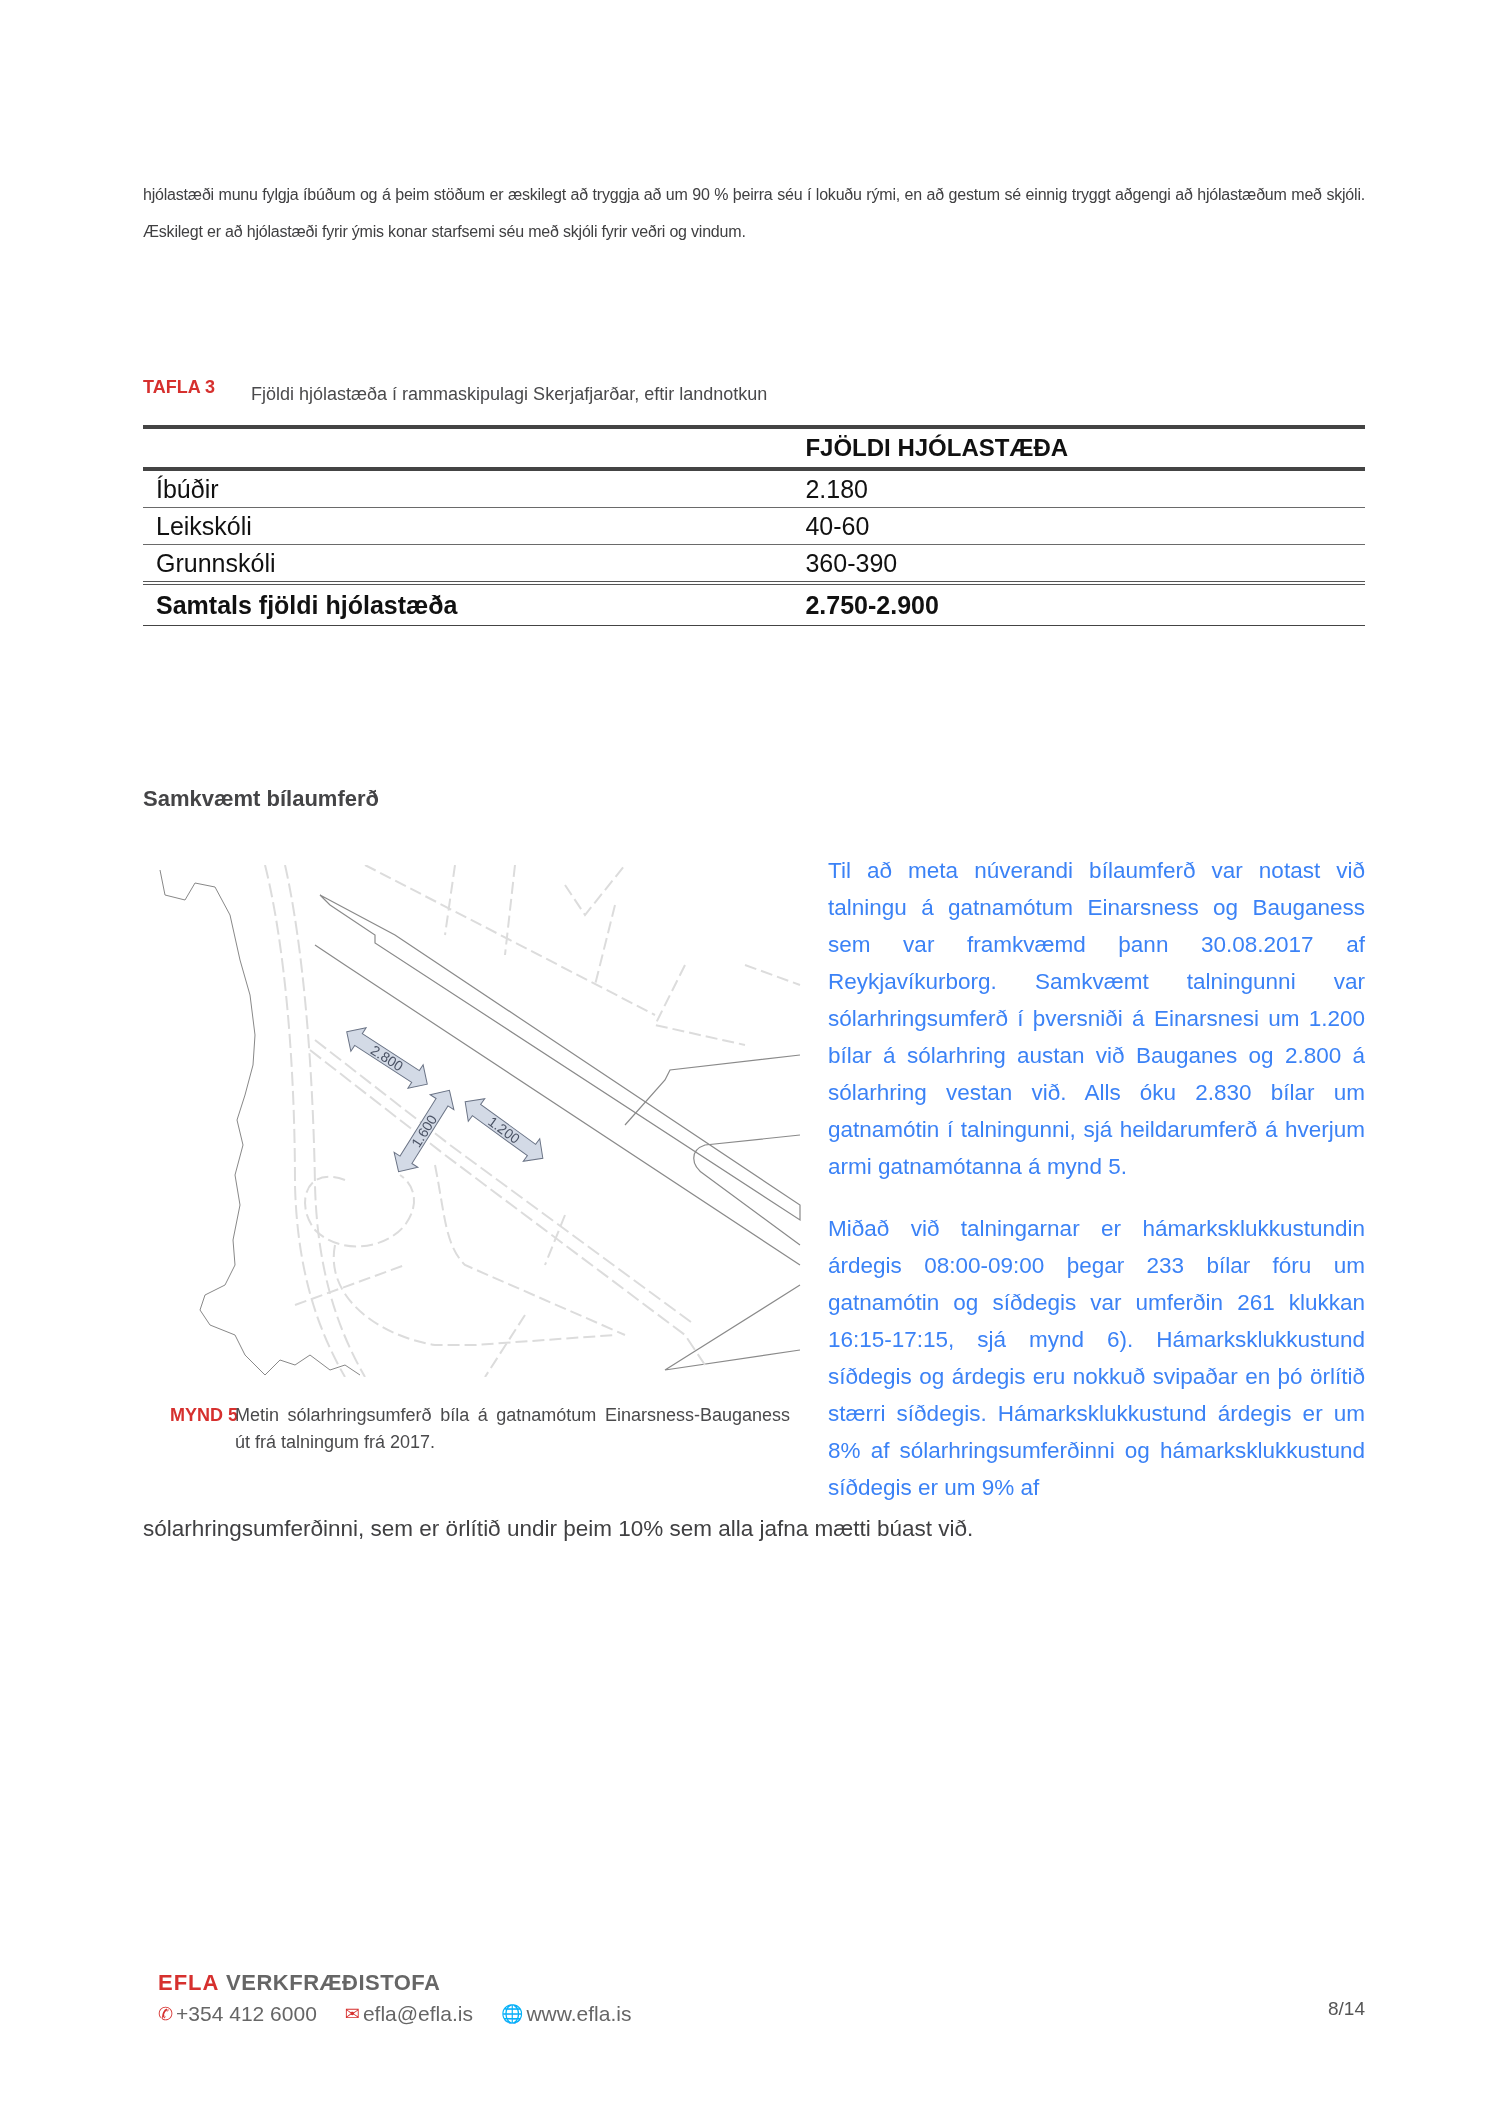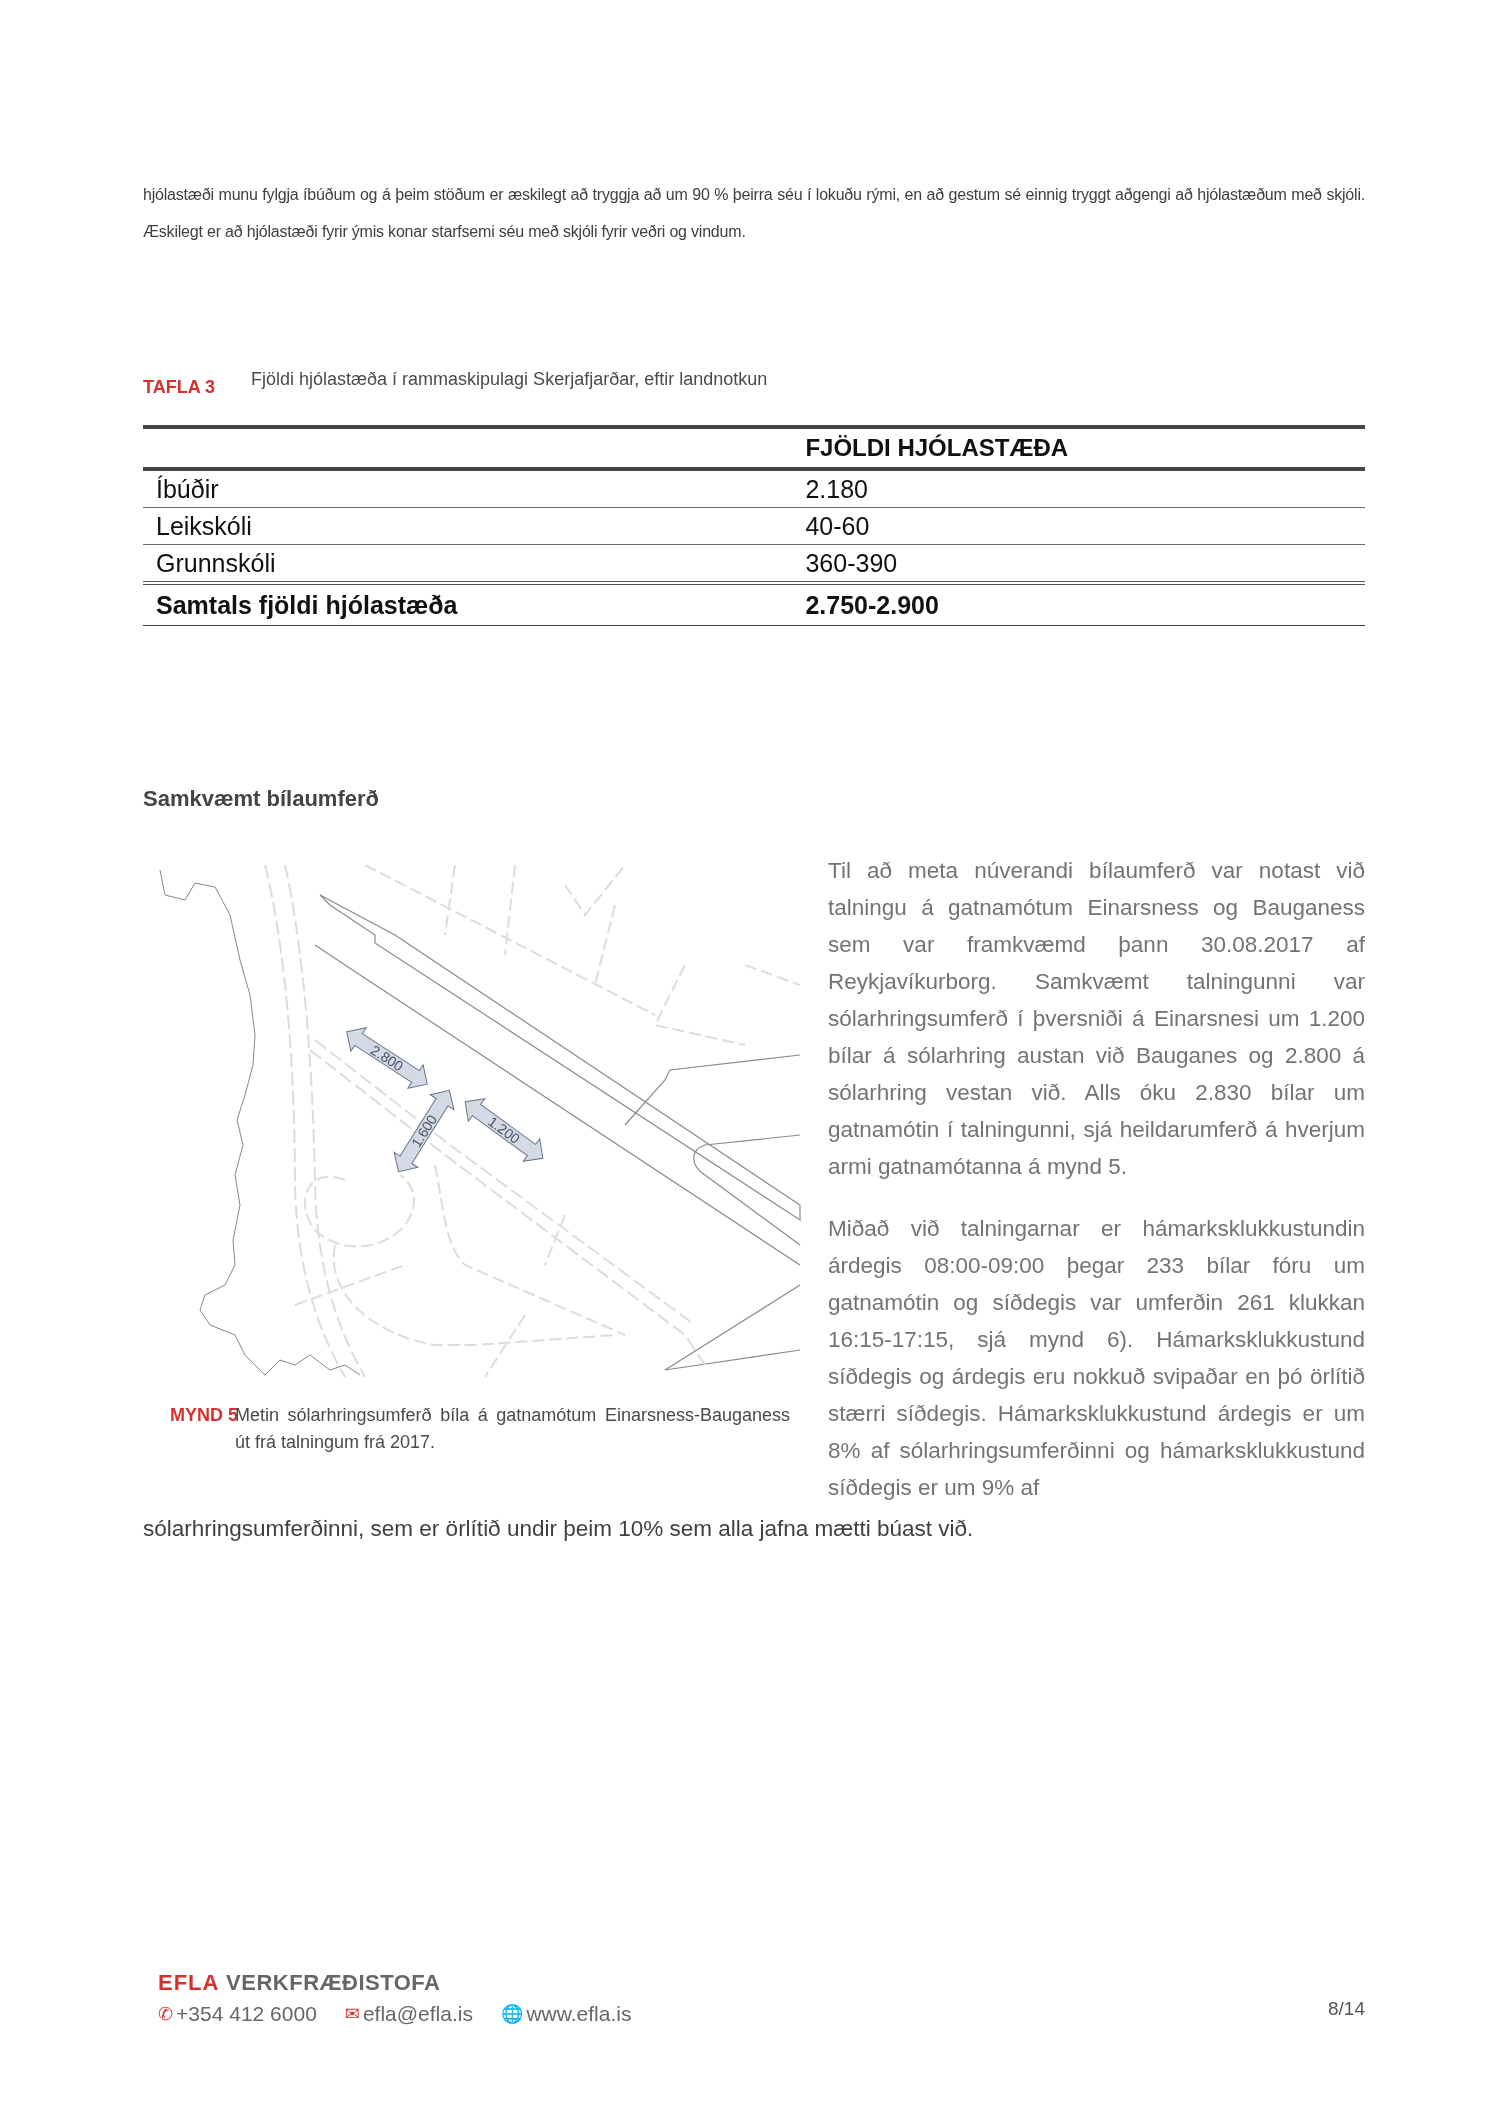--- a/index.html
+++ b/index.html
@@ -4,31 +4,31 @@
 <style>
   html, body { margin:0; padding:0; background:#ffffff; }
   body { width:1500px; height:2122px; position:relative; overflow:hidden;
          font-family:"Liberation Sans", sans-serif; color:#3a3a3c; }
   .para { position:absolute; left:143px; width:1222px; font-size:16px; line-height:37px;
           text-align:justify; color:#404042; letter-spacing:-0.2px; }
   .p1 { top:176px; }
   .cap-label { position:absolute; font-weight:bold; color:#d6302e; font-size:18px; }
   .cap-text { position:absolute; font-size:18px; color:#4a4a4c; line-height:27px; }
   .tafla-label { left:143px; top:377px; }
-  .tafla-text { left:251px; top:366px;text-align:right; }
+  .tafla-text { left:251px; top:381px;text-align:right; }
   table.t { position:absolute; left:143px; top:425px; width:1222px; border-collapse:collapse;
             font-size:25px; color:#111; }
   table.t td { padding:0 13px; height:36px; border-bottom:1px solid #6a6a6a; }
   table.t td.v { }
   table.t tr.head td { height:38px; font-weight:bold; border-top:4px solid #444; border-bottom:4px solid #444; font-size:24px; }
   table.t tr.last td { border-bottom:1px solid #333; }
   table.t tr.total td { font-weight:bold; border-top:4px double #555; border-bottom:1px solid #444; height:40px; }
   .heading { position:absolute; left:143px; top:786px; font-size:22px; font-weight:bold; color:#444446; }
   .right-col { position:absolute; left:828px; width:537px; font-size:22.5px; line-height:37px;
-               text-align:justify; color:#737373; }
+               text-align:justify; color:#3b82f6; }
   .rc1 { top:852px; }
   .rc2 { top:1210px; }
   .last-line { position:absolute; left:143px; top:1510px; font-size:22.5px; line-height:37px; color:#404042; }
   .map { position:absolute; left:145px; top:865px; width:660px; height:512px; }
   .mynd-label { left:134px; top:1405px;margin-left:36px; }
   .mynd-text { left:235px; top:1402px; width:555px; text-align:justify; }
   .footer-brand { position:absolute; left:158px; top:1970px; font-size:22px; color:#555; letter-spacing:0.5px; }
   .footer-brand .efla { color:#d6302e; font-weight:bold; letter-spacing:1px; }
   .footer-brand .rest { font-weight:bold; color:#666;margin-top:9px; }
   .footer-contacts { position:absolute; left:158px; top:2002px; font-size:21px; color:#666; display:flex; gap:28px; align-items:center; }

